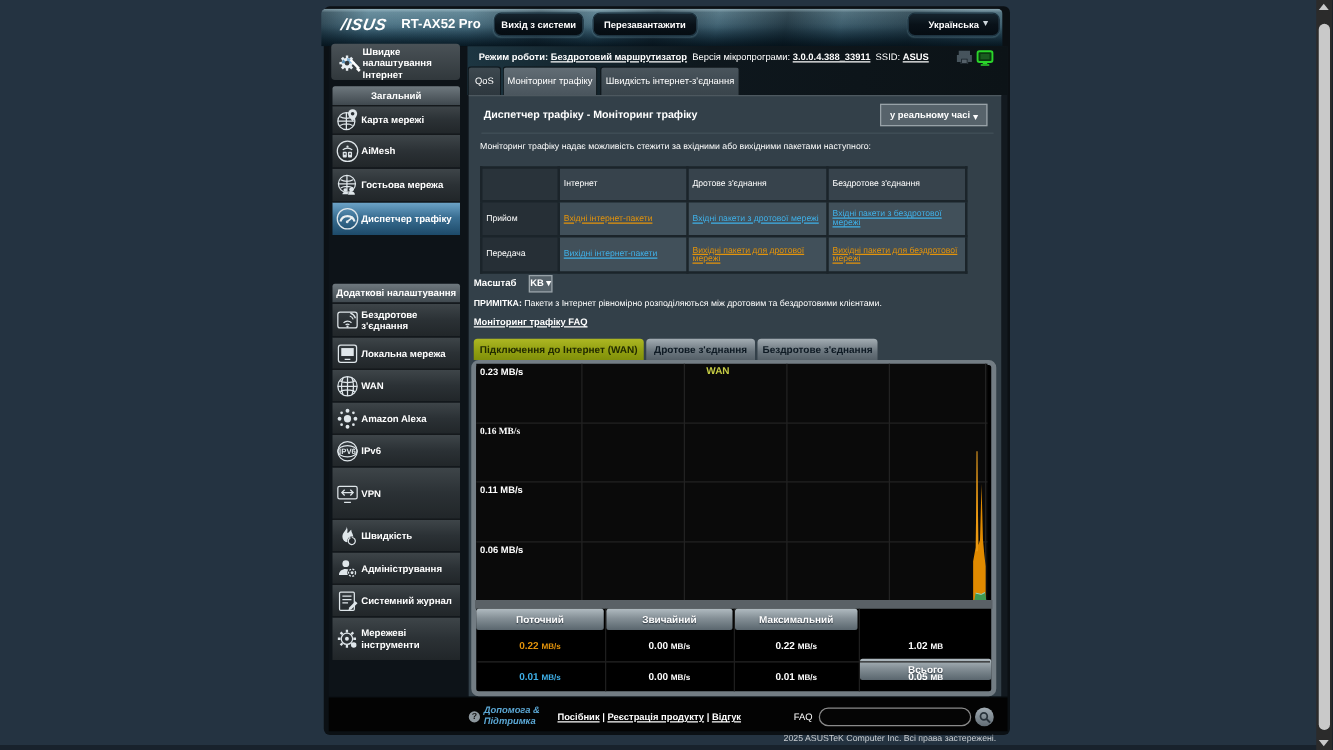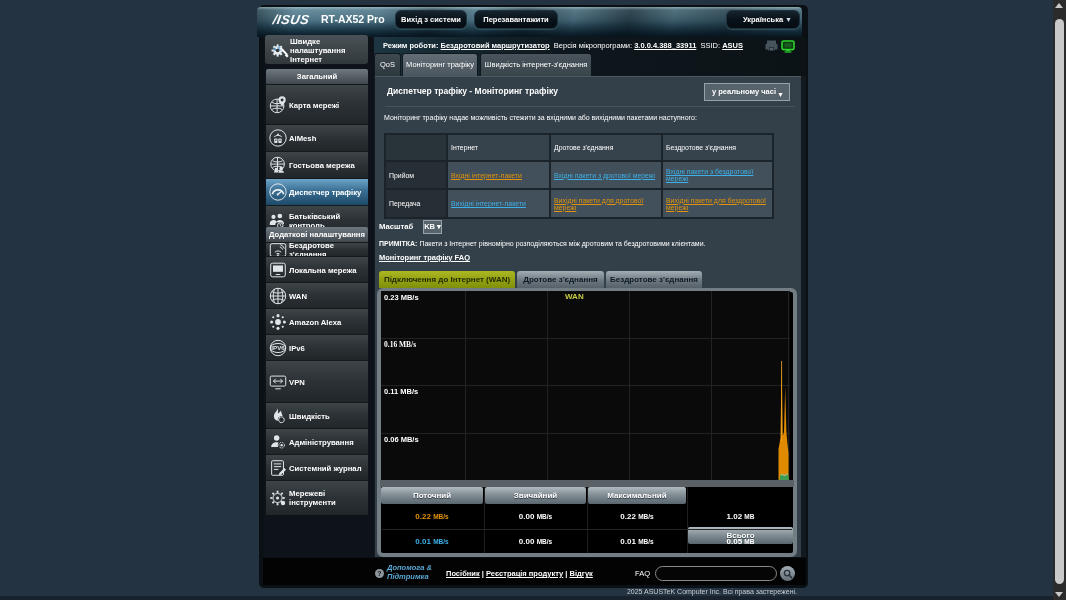--- a/index.html
+++ b/index.html
@@ -124,21 +124,21 @@
       <path fill="#7fb2d8" d="M8 6.6a4.4 4.4 0 0 1 4.4 4.4L8 11z"></path>
       <path fill="#5a8fb5" d="M3.6 11a4.4 4.4 0 0 1 1.3-3.1L8 11z"></path>
       <circle cx="8" cy="11" r="1.9" fill="#33393d"></circle>
       <path fill="#fff" d="M10 8.6l1.8-1 7 7.3-1.6 1.4z"></path>
       <path fill="#fff" d="M17.2 14.5l2.3 2.3-1.7 1.6-2.3-2.4z"></path>
     </svg>
   <div class="txt">Швидке<br>налаштування<br>Інтернет</div>
 </div>
 <div class="menu" style="top:69px;">
   <div class="mhead">Загальний</div>
-  <div class="mi" style="height:40px;">
+  <div class="mi" style="height:23px;">
       <svg width="20" height="20" viewBox="0 0 22 22">
         <circle class="ic" cx="10" cy="12" r="7.5"></circle>
         <path class="ic" d="M2.5 12h15M10 4.5v15M4.5 8.2c3 1.8 8 1.8 11 0M4.5 15.8c3-1.8 8-1.8 11 0"></path>
         <path class="icf" d="M15.5 1.5a4 4 0 0 1 4 4c0 2.7-4 6.5-4 6.5s-4-3.8-4-6.5a4 4 0 0 1 4-4z"></path>
         <circle cx="15.5" cy="5.5" r="1.6" fill="#2b3135"></circle>
       </svg>
       <div class="lb">Карта мережі</div>
     </div>
   <div class="mi" style="height:27px;">
       <svg width="20" height="20" viewBox="0 0 22 22">
@@ -165,36 +165,24 @@
     </div>
   <div class="mi sel" style="height:27px;">
       <svg width="20" height="20" viewBox="0 0 22 22">
         <circle class="ic" cx="11" cy="11" r="9"></circle>
         <path d="M4.8 13.5a6.4 6.4 0 0 1 12.4 0" fill="none" stroke="#eaf0f2" stroke-width="1.8"></path>
         <path d="M10.5 13.8L15.8 9.6" stroke="#eaf0f2" stroke-width="1.5" fill="none"></path>
         <circle class="icf" cx="10.7" cy="13.8" r="1.2"></circle>
       </svg>
       <div class="lb">Диспетчер трафіку</div>
     </div>
-  <div class="mi" style="height:30px;">
-      <svg width="20" height="20" viewBox="0 0 22 22">
-        <circle class="icf" cx="6" cy="6.5" r="2.3"></circle>
-        <circle class="icf" cx="13" cy="5.5" r="2.6"></circle>
-        <path class="icf" d="M2 13.5c0-2.2 1.8-3.6 4-3.6 1.6 0 3 .7 3.6 1.9A5.5 5.5 0 0 0 8 15.5H2z"></path>
-        <path class="icf" d="M8.7 12.6c.8-1.7 2.4-2.7 4.3-2.7 2.6 0 4.7 1.8 4.7 4.3h-4.2a5 5 0 0 0-4.8-1.6z"></path>
-        <circle cx="13.5" cy="16" r="3.6" fill="#2b3135"></circle>
-        <circle class="ic" cx="13.5" cy="16" r="3"></circle>
-        <path class="ic" d="M13.5 14.3v1.9l1.4.8"></path>
-      </svg>
-      <div class="lb">Батьківський<br>контроль</div>
-    </div>
 </div>
 <div class="menu" style="top:227px;">
   <div class="mhead">Додаткові налаштування</div>
-  <div class="mi" style="height:14px;text-decoration:underline;">
+  <div class="mi" style="height:27px;text-decoration:underline;">
       <svg width="20" height="20" viewBox="0 0 22 22">
         <rect class="ic" x="2.5" y="4" width="17" height="14" rx="2"></rect>
         <path class="ic" d="M7.5 13.5a5 5 0 0 1 7-.1M9.3 15.3a2.6 2.6 0 0 1 3.4 0"></path>
         <circle class="icf" cx="11" cy="16.8" r="1"></circle>
         <path class="ic" d="M13 7.5a4.5 4.5 0 0 1 3 3M13.5 5a7 7 0 0 1 4.5 4.5"></path>
       </svg>
       <div class="lb">Бездротове<br>з'єднання</div>
     </div>
   <div class="mi" style="height:26px;">
       <svg width="20" height="20" viewBox="0 0 22 22">

